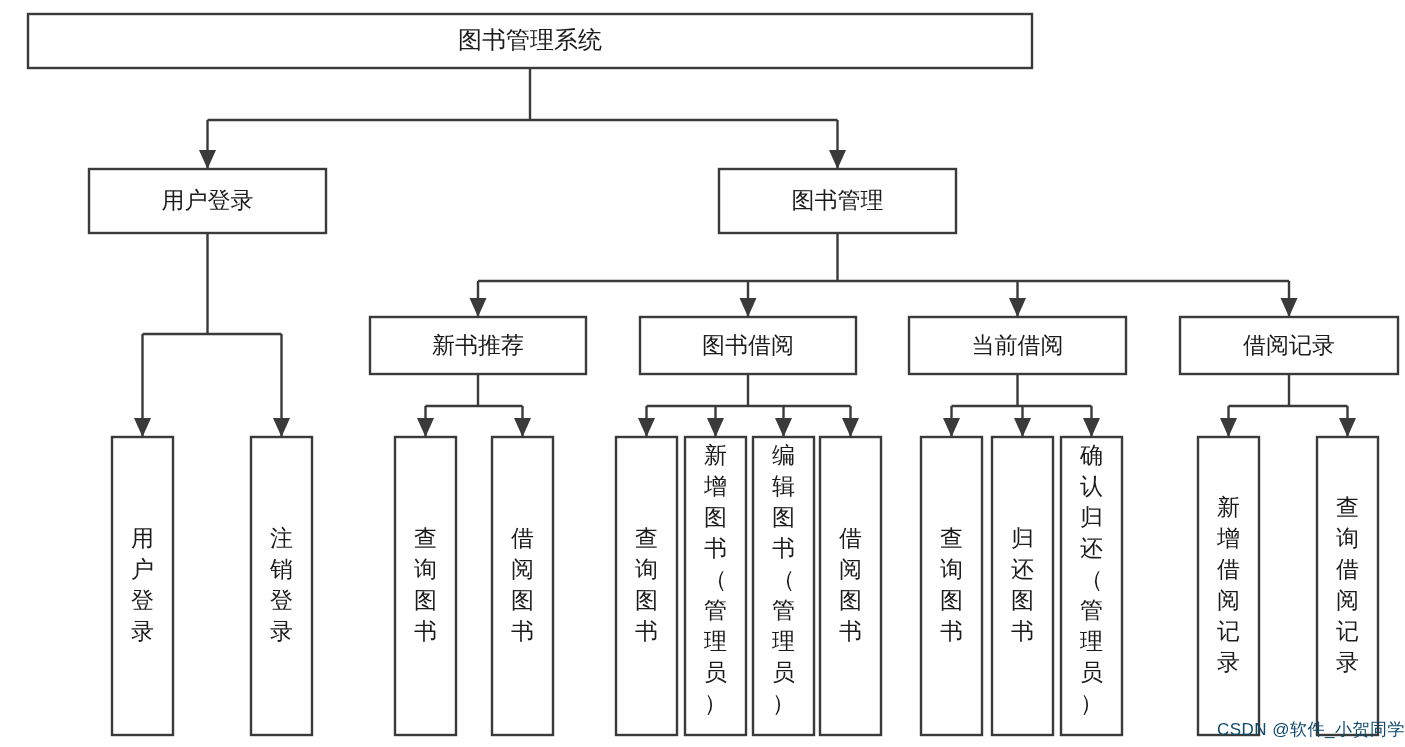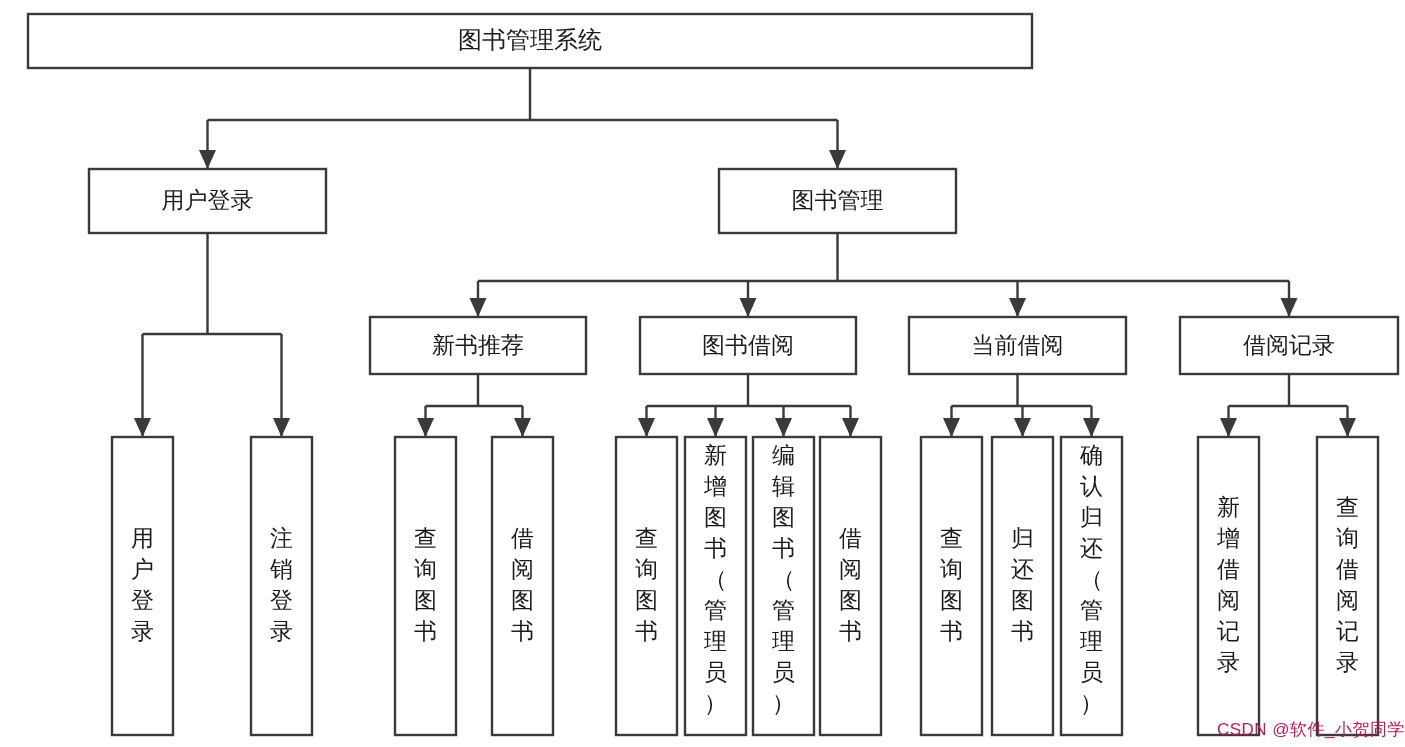--- a/index.html
+++ b/index.html
@@ -55,21 +55,21 @@
     font-size: 23px;
     text-anchor: middle;
   }
   .title-label {
     font-size: 24px;
   }
   .watermark-text {
     position: absolute;
     right: 8px;
     bottom: 6px;
-    color: #be185d;
+    color: #0c4a6e;
     font-size: 17px;
     font-family: "Liberation Sans", "DejaVu Sans", sans-serif;
     letter-spacing: 0.5px;
     white-space: nowrap;
     user-select: none;
   }
 </style>
 </head>
 <body>
 

